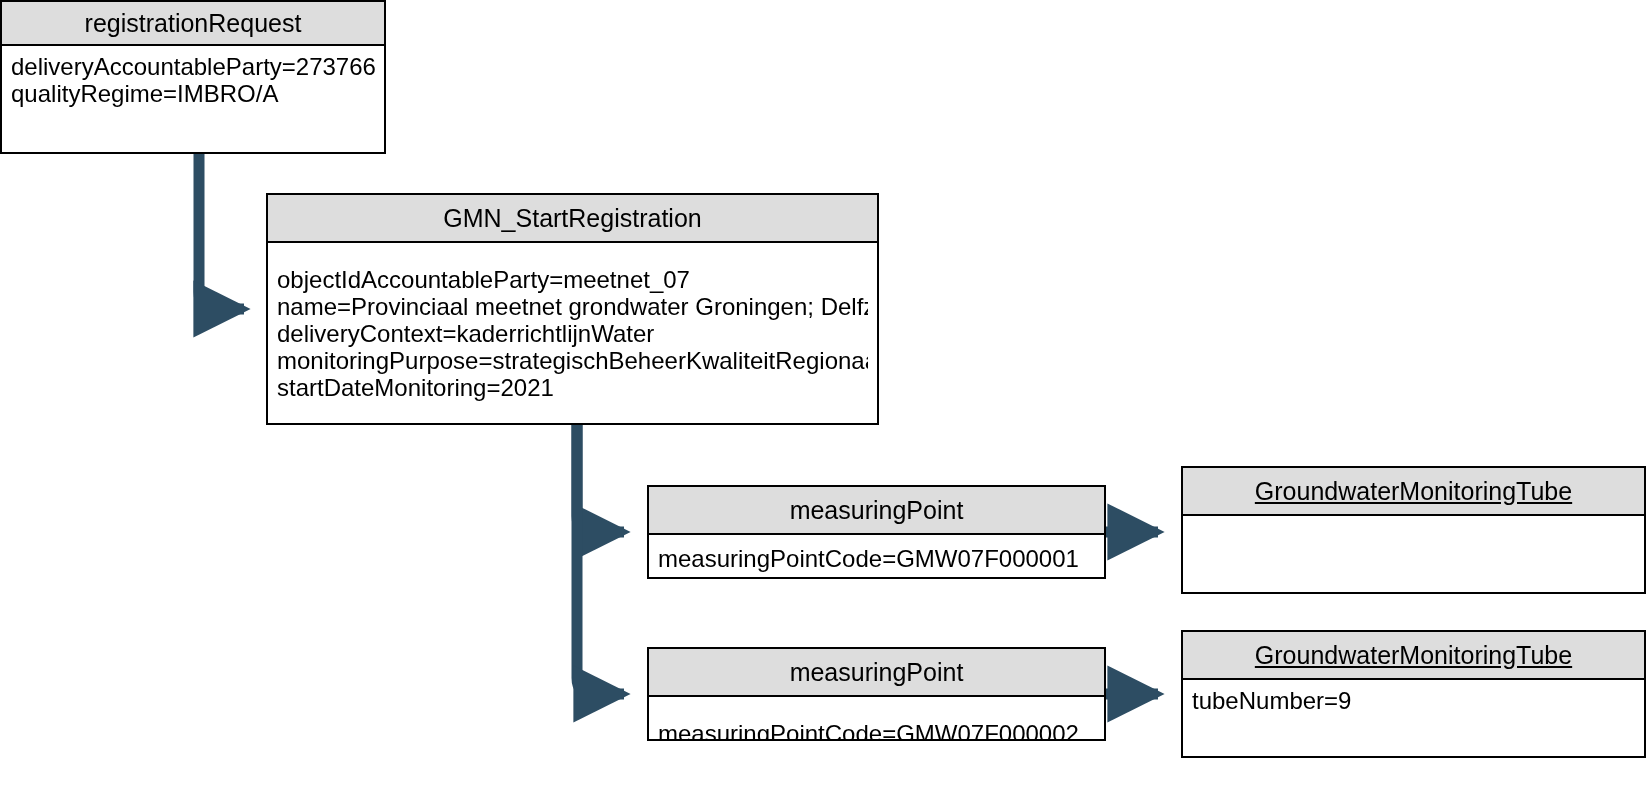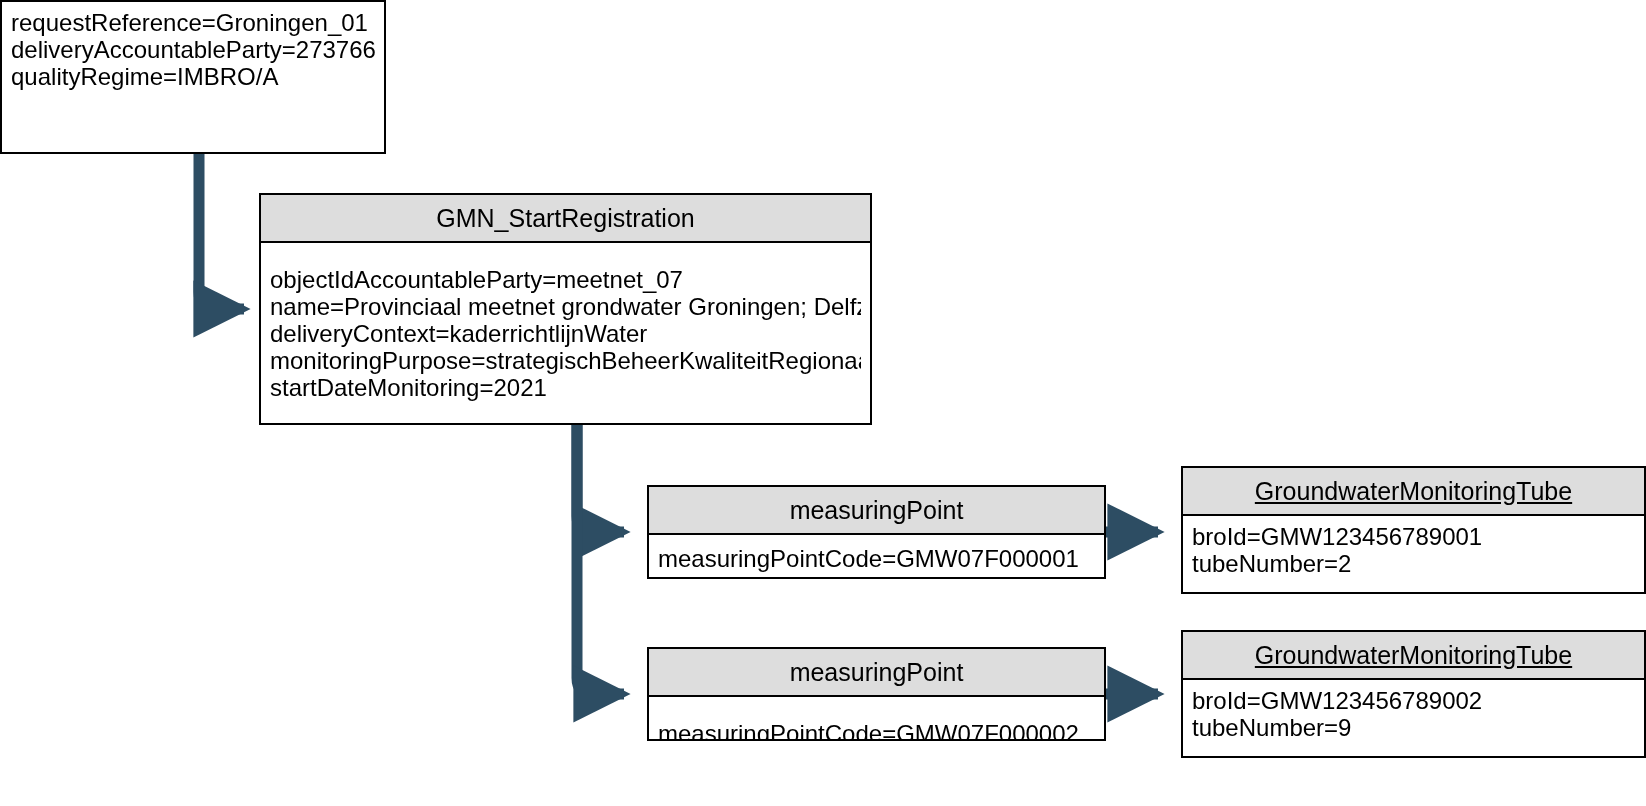--- a/index.html
+++ b/index.html
@@ -62,21 +62,21 @@
     white-space: nowrap;
     overflow: hidden;
     display: block;
   }
 
   
   #box-registration-request { left: 0px;    top: 0px;   width: 386px;  height: 154px; border-left-width: 2px; }
   #box-registration-request .obj-header { height: 44px; }
   #box-registration-request .obj-body   { height: 106px; }
 
-  #box-gmn-start-registration { left: 259px; top: 193px; width: 613px; height: 232px; }
+  #box-gmn-start-registration { left: 266px; top: 193px; width: 613px; height: 232px; }
   #box-gmn-start-registration .obj-header { height: 48px; }
   #box-gmn-start-registration .obj-body   { height: 180px; margin-top: 16px; }
 
   #box-measuring-point-1 { left: 647px; top: 485px; width: 459px; height: 94px; }
   #box-measuring-point-1 .obj-header { height: 48px; }
   #box-measuring-point-1 .obj-body   { height: 42px; padding-top: 10px; }
 
   #box-measuring-point-2 { left: 647px; top: 647px; width: 459px; height: 94px; }
   #box-measuring-point-2 .obj-header { height: 48px; }
   #box-measuring-point-2 .obj-body   { height: 42px; padding-top: 23px; }
@@ -119,22 +119,22 @@
     <g>
       <path d="M 1106,532 L 1158,532" fill="none" stroke="#2d4d63" stroke-width="11" stroke-linecap="butt" marker-end="url(#arrowhead)"></path>
     </g>
 
     <g>
       <path d="M 1106,694 L 1158,694" fill="none" stroke="#2d4d63" stroke-width="11" stroke-linecap="butt" marker-end="url(#arrowhead)"></path>
     </g>
   </svg>
 
   <div class="obj-box" id="box-registration-request">
+    <div class="obj-header">registrationRequest</div>
     <div class="obj-body">
-      <span class="attr">requestReference=Groningen_01</span>
       <span class="attr">deliveryAccountableParty=27376658</span>
       <span class="attr">qualityRegime=IMBRO/A</span>
     </div>
   </div>
 
   <div class="obj-box" id="box-gmn-start-registration">
     <div class="obj-header">GMN_StartRegistration</div>
     <div class="obj-body">
       <span class="attr">objectIdAccountableParty=meetnet_07</span>
       <span class="attr">name=Provinciaal meetnet grondwater Groningen; Delfzijl</span>
@@ -153,27 +153,22 @@
 
   <div class="obj-box" id="box-measuring-point-2">
     <div class="obj-header">measuringPoint</div>
     <div class="obj-body">
       <span class="attr">measuringPointCode=GMW07F000002</span>
     </div>
   </div>
 
   <div class="obj-box" id="box-tube-1">
     <div class="obj-header tube-header">GroundwaterMonitoringTube</div>
-    <div class="obj-body">
-      <span class="attr">broId=GMW123456789001</span>
-      <span class="attr">tubeNumber=2</span>
-    </div>
   </div>
 
   <div class="obj-box" id="box-tube-2">
     <div class="obj-header tube-header">GroundwaterMonitoringTube</div>
     <div class="obj-body">
-      <span class="attr">broId=GMW123456789002</span>
       <span class="attr">tubeNumber=9</span>
     </div>
   </div>
 
 </div>
 
 </body></html>

